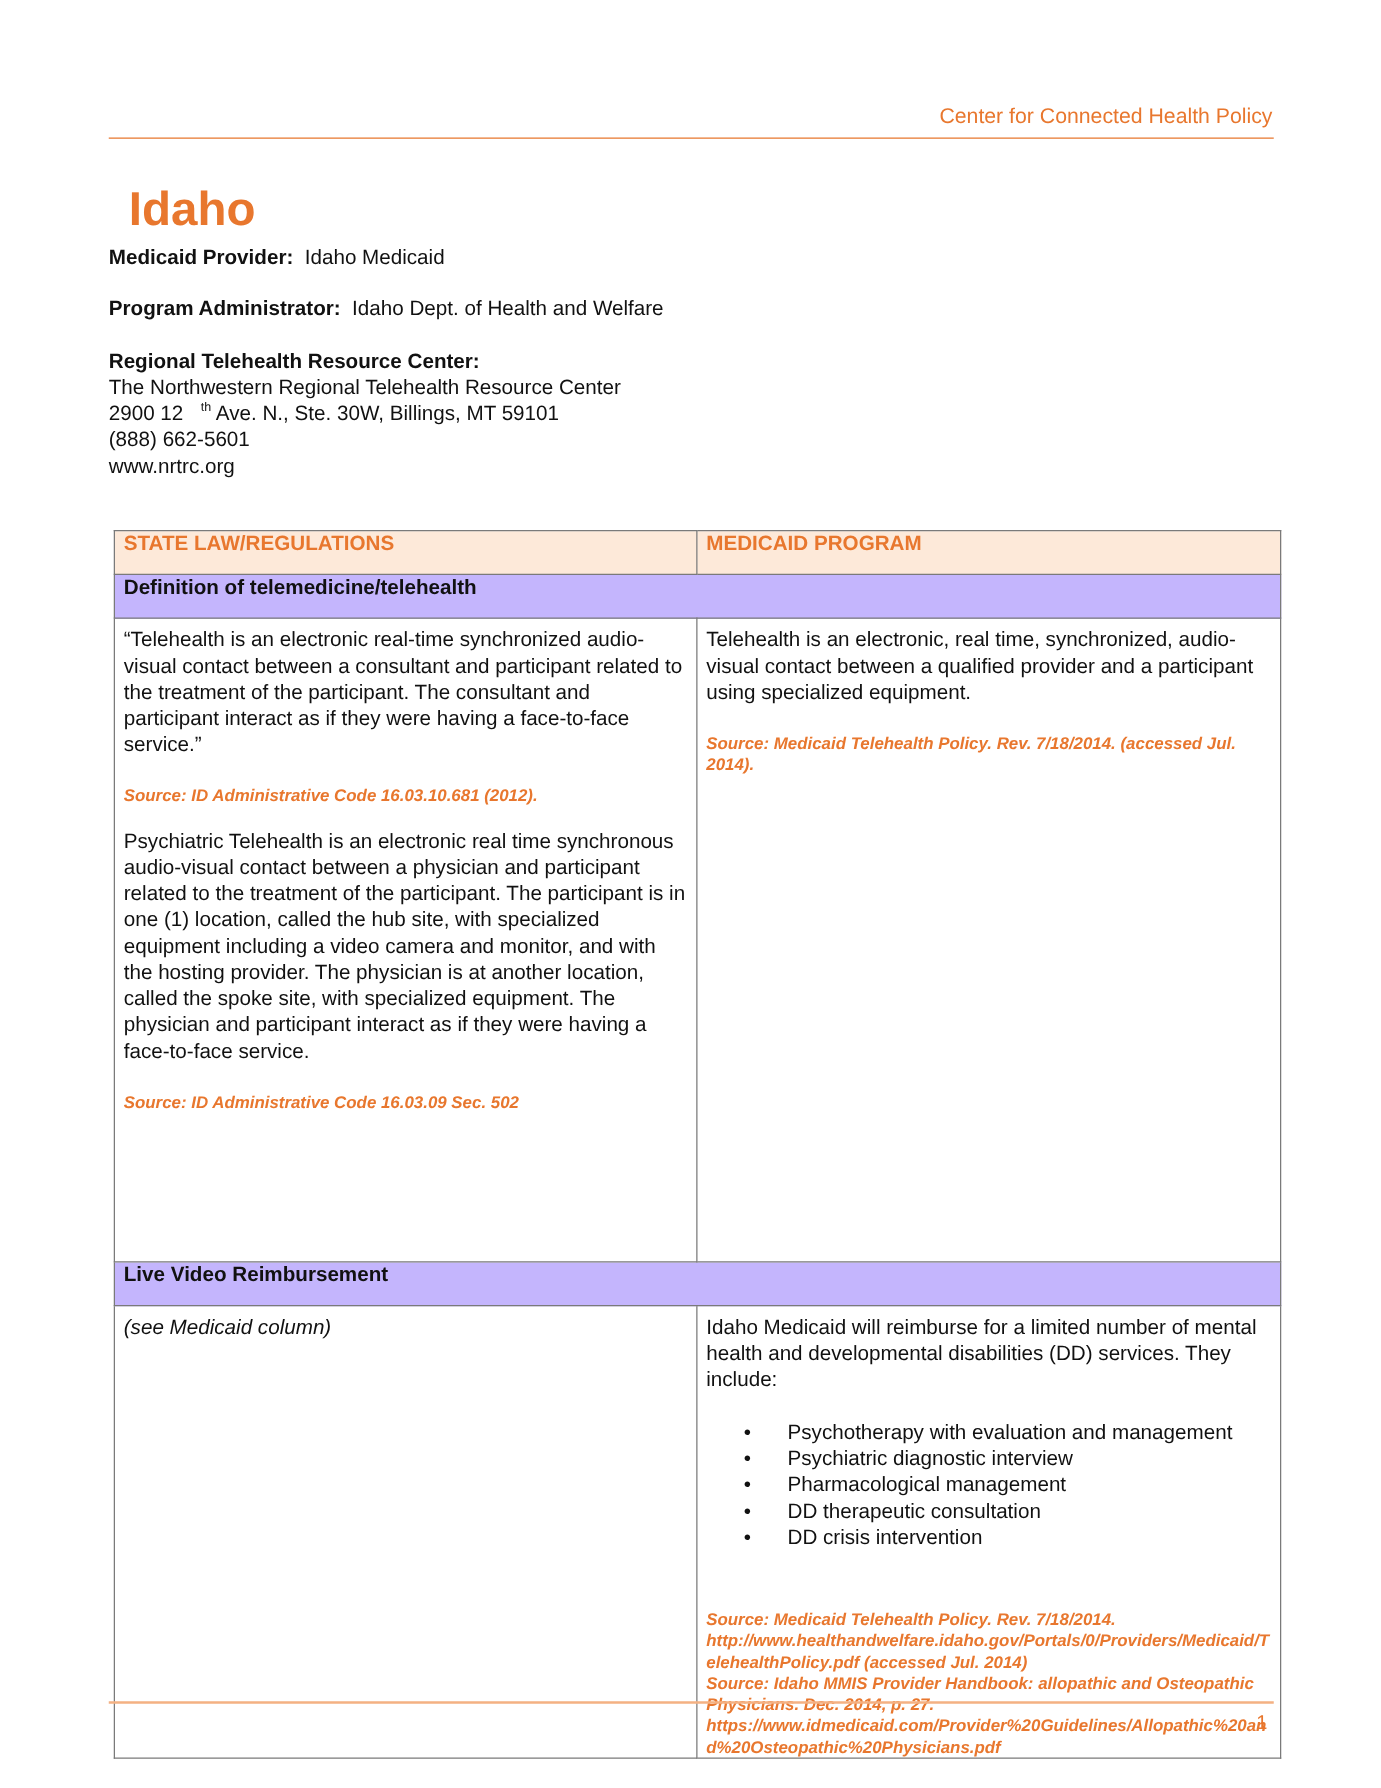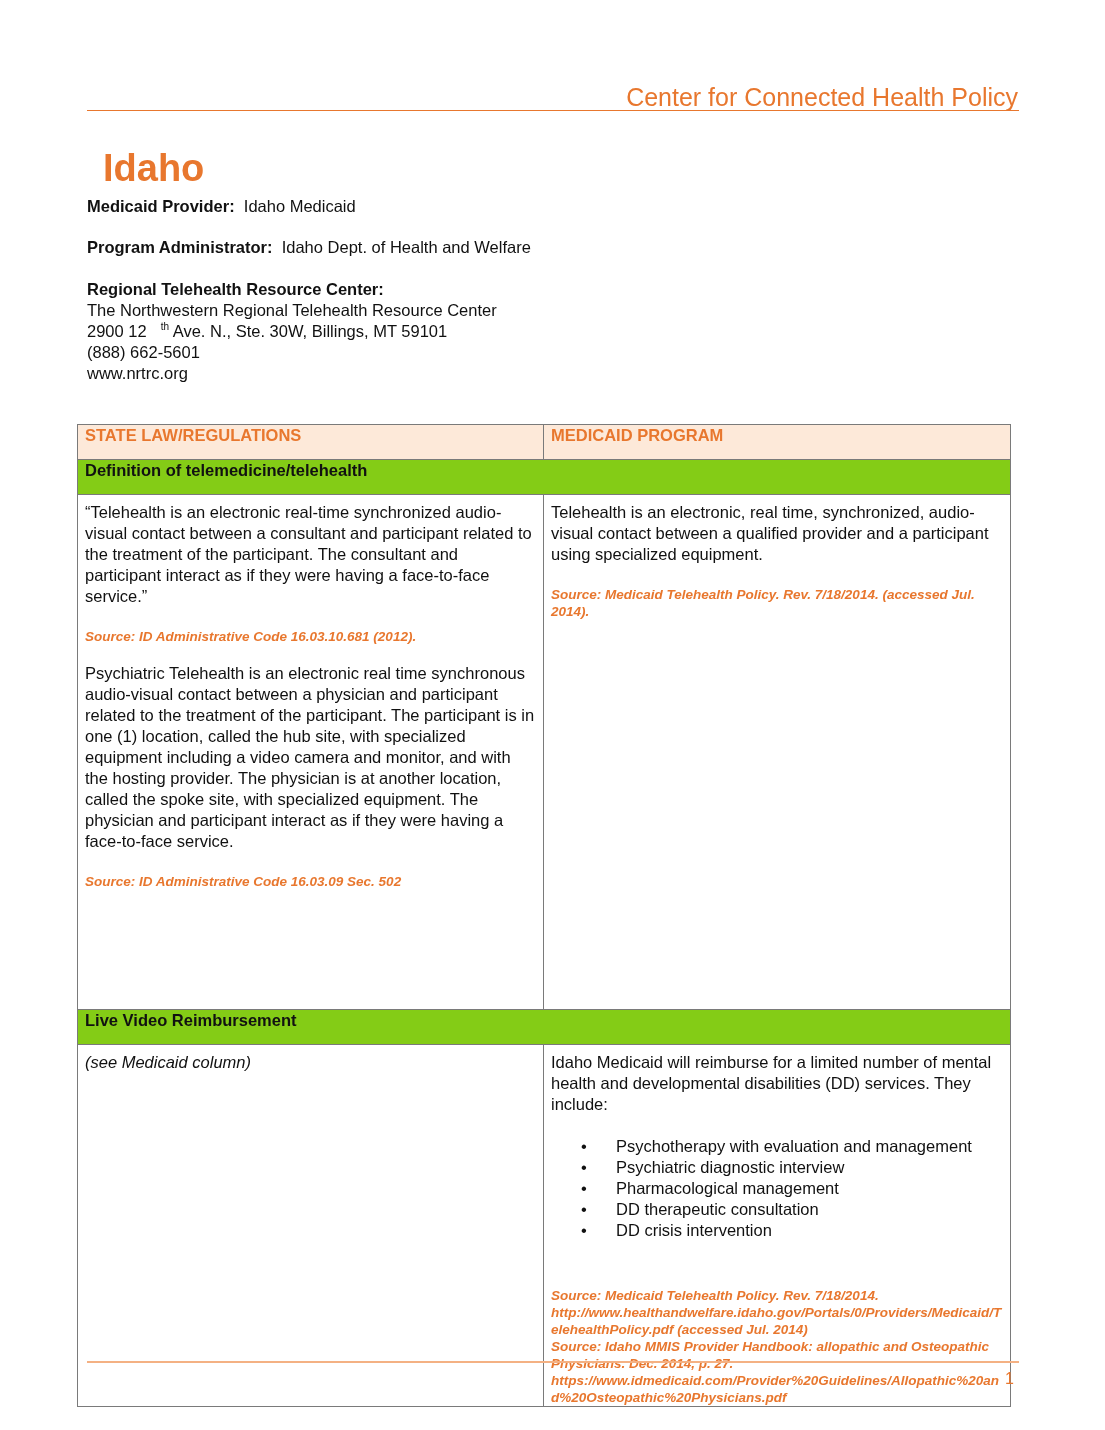--- a/index.html
+++ b/index.html
@@ -2,54 +2,54 @@
 <html><head>
   <meta charset="utf-8">
   <style>
     html, body { margin: 0; padding: 0; background: #ffffff; }
     body {
       width: 1105px; height: 1430px; position: relative; overflow: hidden;
       font-family: "Liberation Sans", sans-serif; color: #111111;
     }
     .header-org {
       position: absolute; right: 87px; top: 83px;
-      font-size: 25px; color: #e8772e;
+      font-size: 17px; color: #e8772e;
     }
     .header-rule {
       position: absolute; left: 87px; top: 110px; width: 932px; height: 0;
       border-top: 1px solid #e8772e;
     }
     .state-title {
       position: absolute; left: 87px; top: 131px; margin: 16px;
       font-size: 38px; font-weight: bold; color: #e8772e;
     }
     .info { position: absolute; left: 87px; font-size: 16.5px; line-height: 21px; }
     .info .lbl { font-weight: bold; }
     .info-medicaid { top: 196px; }
     .info-admin { top: 237px; }
     .info-rtrc { top: 279px; }
     .info-rtrc div { white-space: nowrap; }
     sup { font-size: 10px; line-height: 0; vertical-align: 7px; padding-left: 14px; }
 
     table.policy {
-      position: absolute; left: 77px; top: 424px; width: 933px;
+      position: absolute; left: 91px; top: 424px; width: 933px;
       border-collapse: collapse; table-layout: fixed;
       font-size: 16.5px; line-height: 21px; padding-left: 20px;
     }
     table.policy td, table.policy th {
       border: 1px solid #7a7a7a; vertical-align: top; text-align: left;
       padding: 0 8px 0 7px;
     }
     col.c1 { width: 466px; } col.c2 { width: 467px; }
     th.col-head {
       background: #fde9d9; color: #e8772e; font-weight: bold;
       height: 34px; vertical-align: middle; padding-top: 1px;
     }
     td.section {
-      background: #84cc16; font-weight: bold; height: 34px; vertical-align: middle;
+      background: #c4b5fd; font-weight: bold; height: 34px; vertical-align: middle;
       color: #111;
     }
     .cell-pad { padding-top: 7px !important; }
     p { margin: 0; }
     .src {
       color: #e8772e; font-weight: bold; font-style: italic;
       font-size: 13.5px; line-height: 17px;
     }
     .gap-m { height: 18px; }
     .gap-l { height: 21px; }

